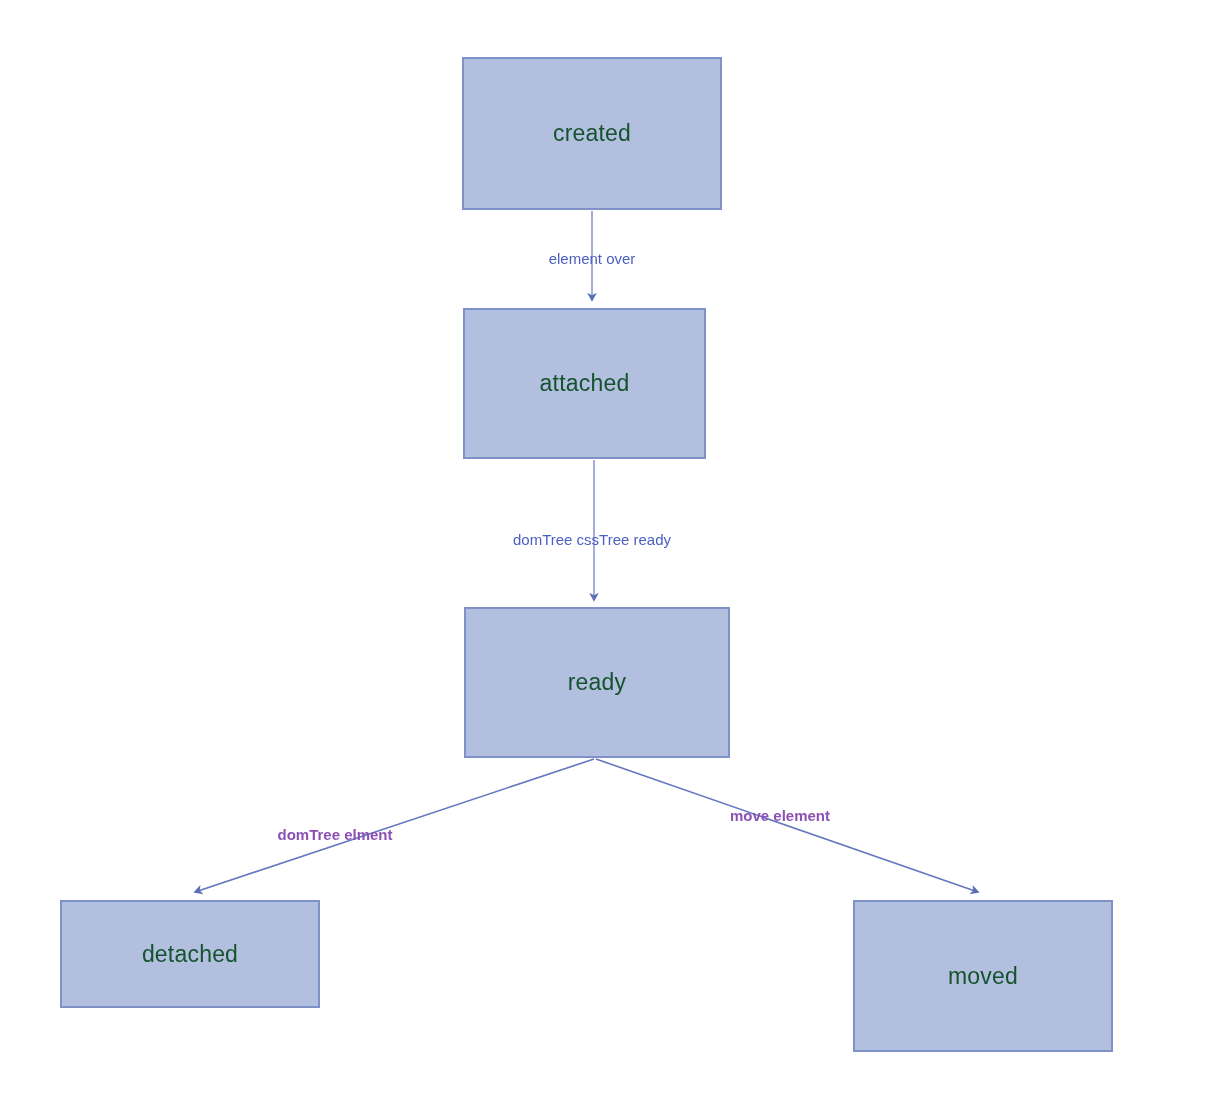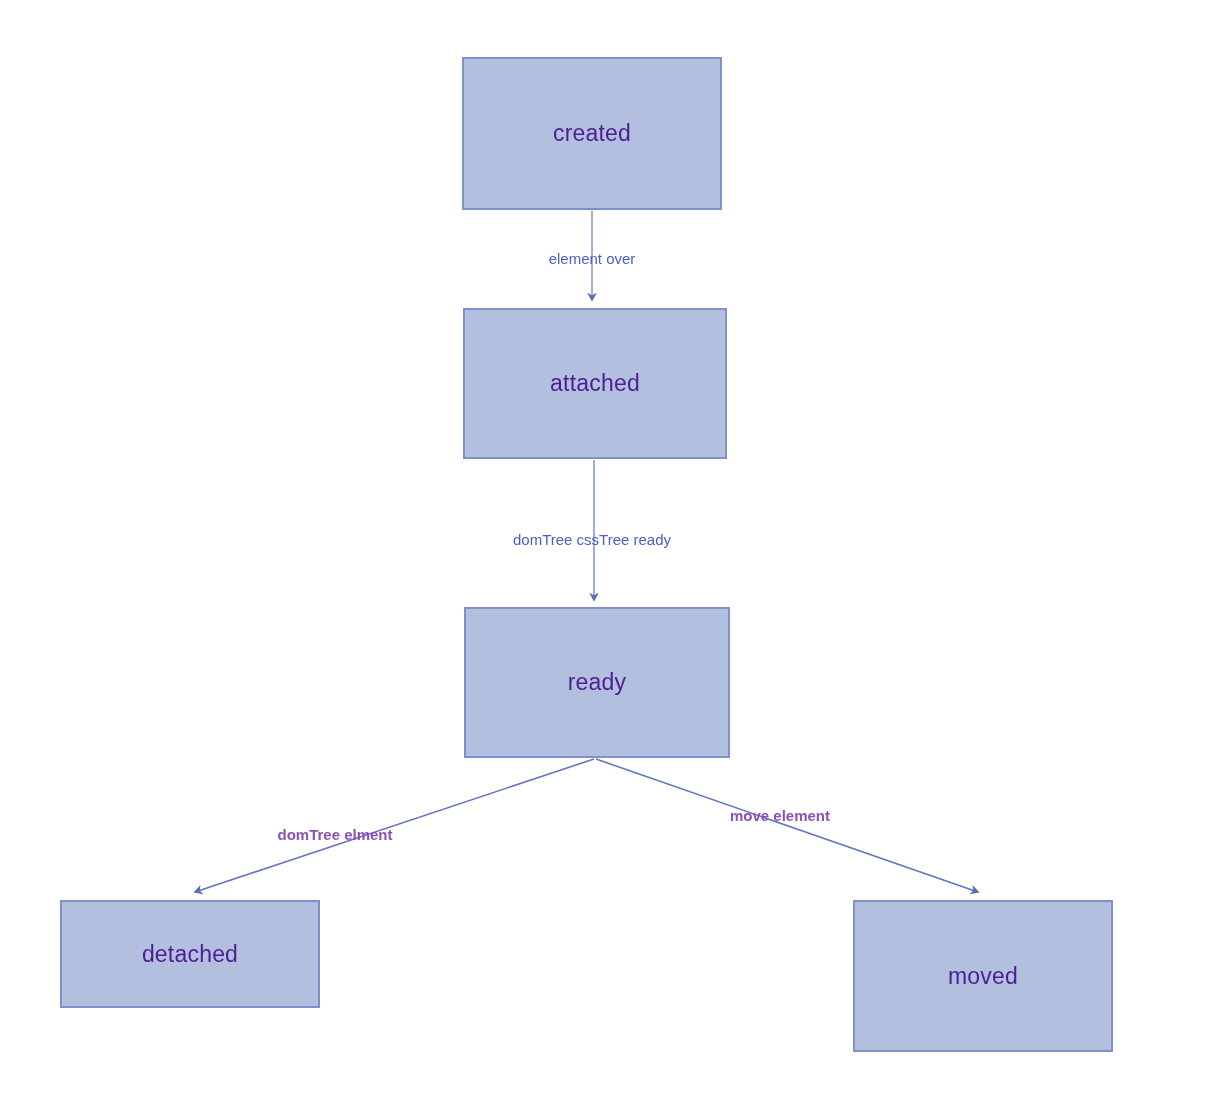--- a/index.html
+++ b/index.html
@@ -28,21 +28,21 @@
   .node {
     position: absolute;
     box-sizing: border-box;
     background: #b3bfdf;
     border: 2px solid #7e91c8;
     display: flex;
     align-items: center;
     justify-content: center;
   }
   .node-label {
-    color: #4c1d95;
+    color: #14532d;
     font-size: 23px;
     font-family: "Liberation Sans", sans-serif;
     font-weight: 400;
     letter-spacing: 0.2px;
     line-height: 1;
     white-space: nowrap;
   }
   .edge-label {
     position: absolute;
     font-family: "Liberation Sans", sans-serif;
@@ -50,21 +50,21 @@
     line-height: 1;
     white-space: nowrap;
     transform: translate(-50%, -50%);
     background: transparent;
   }
   .edge-label.blue { color: #4a5fc1; }
   .edge-label.purple { color: #8b51b5; font-weight: bold; }
 
   
   #node-created  { left: 462px; top: 57px;  width: 260px; height: 153px; }
-  #node-attached { left: 463px; top: 308px; width: 264px; height: 151px; }
+  #node-attached { left: 463px; top: 308px; width: 243px; height: 151px; }
   #node-ready    { left: 464px; top: 607px; width: 266px; height: 151px; }
   #node-detached { left: 60px;  top: 900px; width: 260px; height: 108px; }
   #node-moved    { left: 853px; top: 900px; width: 260px; height: 152px; }
 
   
   #edge-label-1 { left: 592px; top: 258px; }
   #edge-label-2 { left: 592px; top: 539px; }
   #edge-label-3 { left: 335px; top: 834px; }
   #edge-label-4 { left: 780px; top: 815px; }
 </style>

